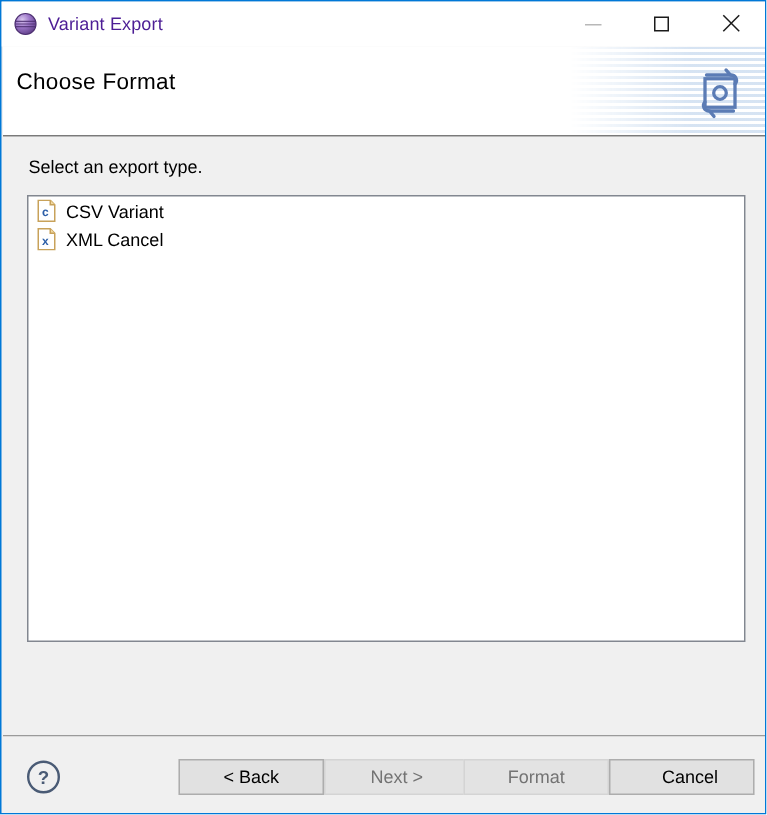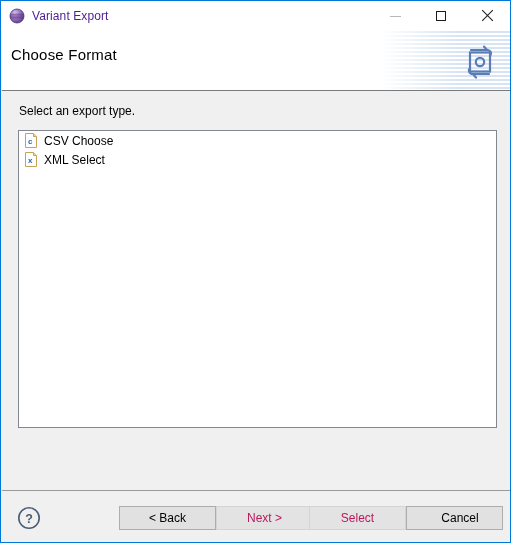--- a/index.html
+++ b/index.html
@@ -218,21 +218,21 @@
     font-family: "Liberation Sans", sans-serif;
     font-size: 12px;
     text-align: center;
     line-height: 22px;
     background: #e1e1e1;
     border: 1px solid #adadad;
     color: #000000;
     padding: 0;
   }
   .wiz-btn.disabled {
-    color: #be185d;
+    color: #737373;
     border-color: #d4d4d4;
     background: #e3e3e3;
   }
   #btn-back   { left: 118px; }
   #btn-next   { left: 215px; }
   #btn-finish { left: 308px; }
   #btn-cancel { left: 405px; padding-left: 11px; }
 </style>
 </head>
 <body>
@@ -291,45 +291,45 @@
     <div id="listbox">
 
       <div class="list-item">
         <span class="file-icon">
           <svg width="14" height="15" viewBox="0 0 14 15">
             <path d="M1.5 0.5 H9.5 L12.5 3.5 V14.5 H1.5 Z" fill="#ffffff" stroke="#c8a25a" stroke-width="1"></path>
             <path d="M9.5 0.5 V3.5 H12.5" fill="#f2d9a0" stroke="#c8a25a" stroke-width="1"></path>
             <text x="6.3" y="11.2" font-family="'Liberation Sans', sans-serif" font-size="8" font-weight="bold" fill="#2d5fa8" text-anchor="middle">c</text>
           </svg>
         </span>
-        <span class="list-label">CSV Choose</span>
+        <span class="list-label">CSV Variant</span>
       </div>
 
       <div class="list-item">
         <span class="file-icon">
           <svg width="14" height="15" viewBox="0 0 14 15">
             <path d="M1.5 0.5 H9.5 L12.5 3.5 V14.5 H1.5 Z" fill="#ffffff" stroke="#c8a25a" stroke-width="1"></path>
             <path d="M9.5 0.5 V3.5 H12.5" fill="#f2d9a0" stroke="#c8a25a" stroke-width="1"></path>
             <text x="6.3" y="11.4" font-family="'Liberation Sans', sans-serif" font-size="8" font-weight="bold" fill="#2d5fa8" text-anchor="middle">x</text>
           </svg>
         </span>
-        <span class="list-label">XML Select</span>
+        <span class="list-label">XML Cancel</span>
       </div>
 
     </div>
   </div>
 
   <div id="footer-sep"></div>
   <div id="footer"></div>
 
   <button id="help-button">
     <svg width="24" height="24" viewBox="0 0 24 24">
       <circle cx="12" cy="12" r="10.2" fill="none" stroke="#4a5b75" stroke-width="1.6"></circle>
       <text x="12" y="16.6" font-family="'Liberation Sans', sans-serif" font-size="12.5" font-weight="bold" fill="#4a5b75" text-anchor="middle">?</text>
     </svg>
   </button>
 
   <button id="btn-back" class="wiz-btn">&lt; Back</button>
   <button id="btn-next" class="wiz-btn disabled" disabled="">Next &gt;</button>
-  <button id="btn-finish" class="wiz-btn disabled" disabled="">Select</button>
+  <button id="btn-finish" class="wiz-btn disabled" disabled="">Format</button>
   <button id="btn-cancel" class="wiz-btn">Cancel</button>
 
 </div>
 
 </body></html>

